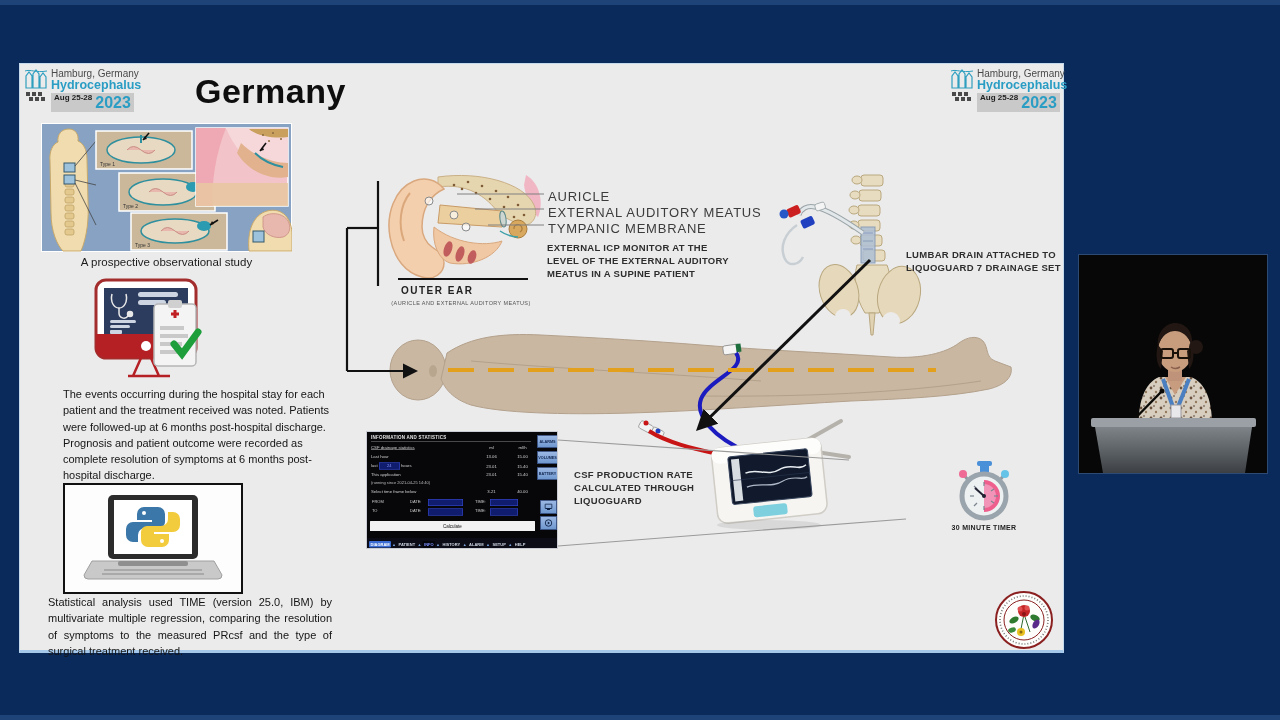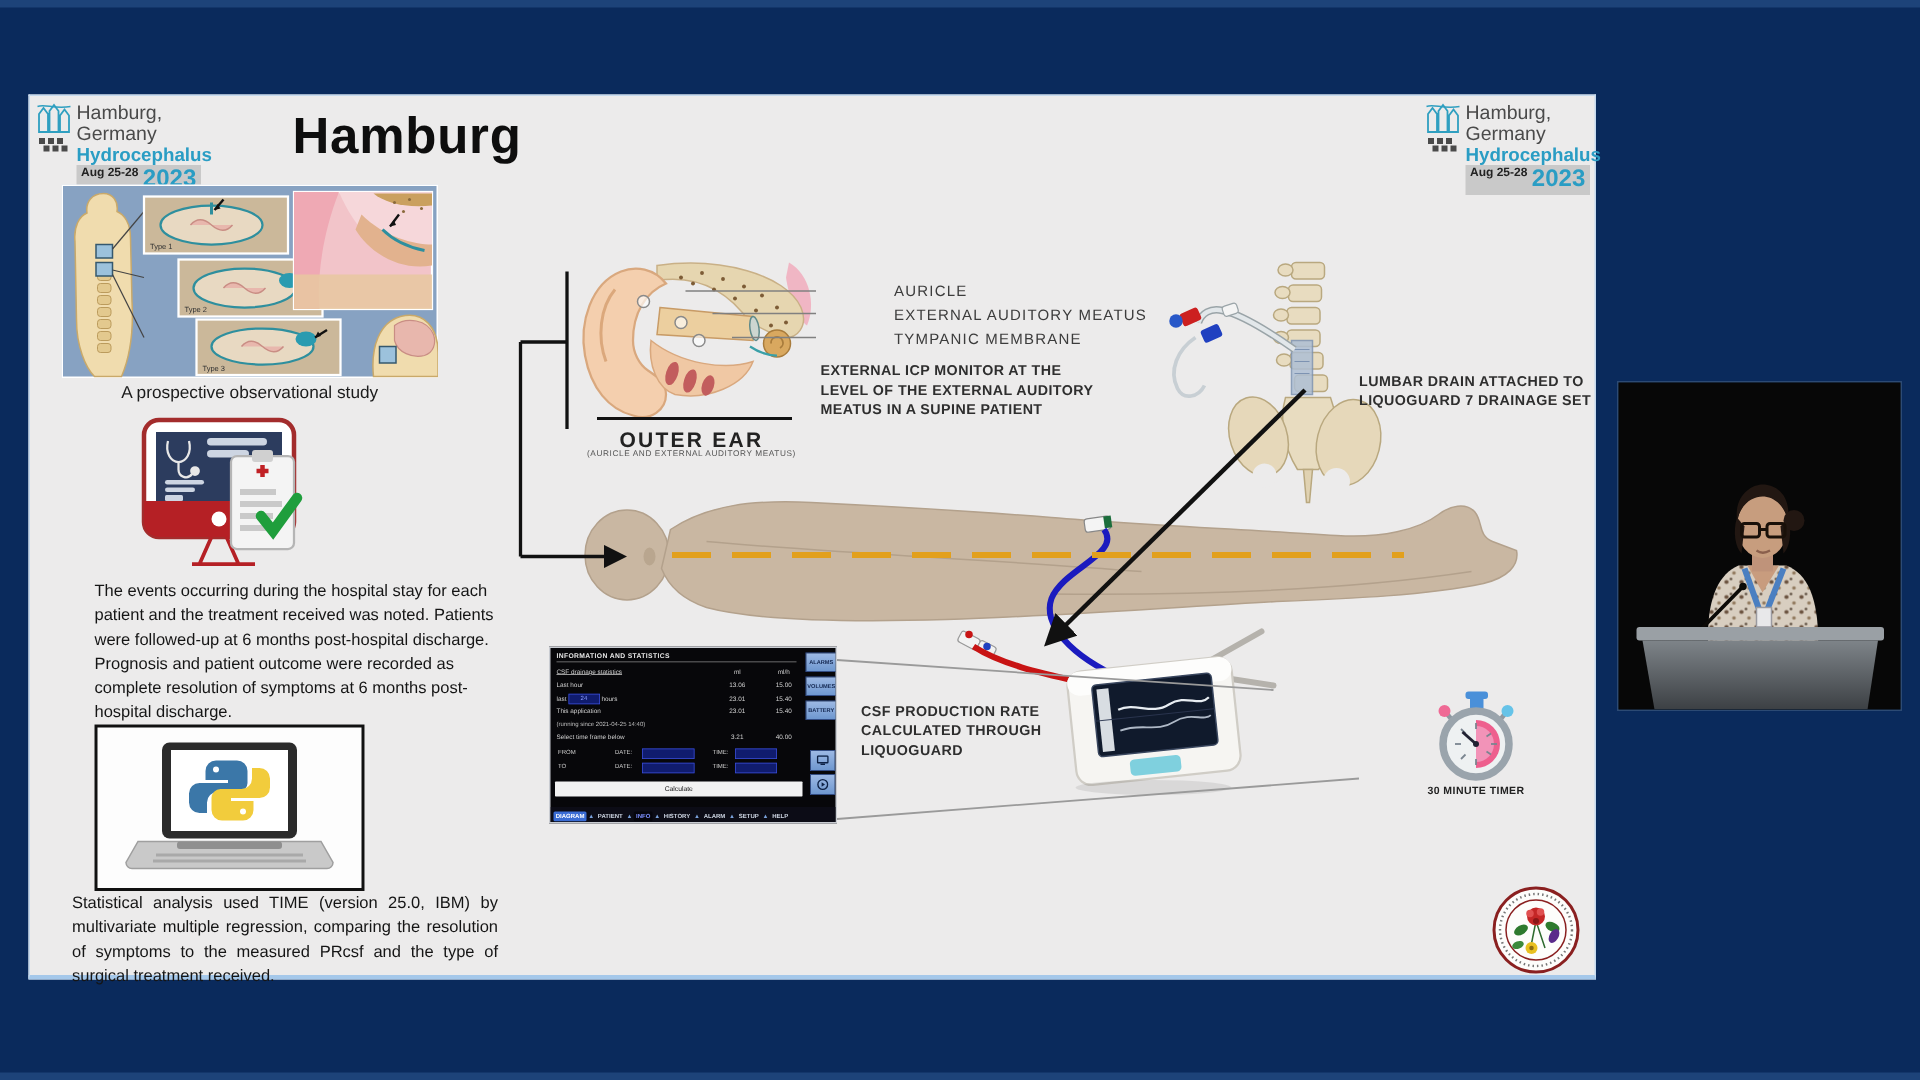--- a/index.html
+++ b/index.html
@@ -8,34 +8,34 @@
   .abs{position:absolute;}
   .band{left:0;right:0;height:5px;background:#1d4379;}
   
   #slide{left:19px;top:63px;width:1045px;height:590px;background:#ecebeb;
          border:1px solid #c6daee;border-bottom:3px solid #a5c8ea;box-sizing:border-box;}
   .slide-title{left:175px;top:8px;font-size:34px;font-weight:bold;color:#0e0e0e;letter-spacing:.5px;}
   
   .logo{width:112px;height:48px;display:flex;gap:3px;align-items:flex-start;}
   .logo .lg-icon{flex:0 0 24px;}
   .logo .lg-txt{display:flex;flex-direction:column;line-height:1.1;}
-  .lg-city{font-size:13px;color:#4a4a4a;}
+  .lg-city{font-size:10px;color:#4a4a4a;}
   .lg-name{font-size:12.5px;font-weight:bold;color:#2a9dc4;}
   .lg-row{display:flex;align-items:flex-start;gap:3px;background:#c9c9c9;padding:1px 3px;width:fit-content;}
   .lg-dates{font-size:8px;font-weight:bold;color:#222;}
   .lg-year{font-size:16px;font-weight:bold;color:#2a9dc4;}
   
   .caption{font-size:11.5px;color:#1b1b1b;text-align:center;}
   .para{font-size:11px;line-height:1.48;color:#151515;}
   .just{text-align:justify;}
   .laptop-box{border:2px solid #111;background:#fdfdfd;display:flex;align-items:center;justify-content:center;}
   
-  .diag-label{font-size:10px;letter-spacing:.8px;color:#3c3c3c;margin-left:48px;}
+  .diag-label{font-size:13px;letter-spacing:.8px;color:#3c3c3c;}
   .diag-caption{font-size:9.5px;font-weight:600;letter-spacing:.3px;line-height:1.35;color:#2e2e2e;}
-  .outer-ear-title{font-size:14px;font-weight:600;letter-spacing:1.5px;color:#222;text-align:center;}
+  .outer-ear-title{font-size:10px;font-weight:600;letter-spacing:1.5px;color:#222;text-align:left;}
   .outer-ear-sub{font-size:5.5px;letter-spacing:.4px;color:#555;text-align:center;}
   .timer-label{font-size:7px;font-weight:bold;color:#222;text-align:center;letter-spacing:.3px;}
   
   .monitor-shot{left:346px;top:367px;width:192px;height:118px;background:#07070a;
                 border:1px solid #c9ccd2;box-sizing:border-box;overflow:hidden;}
   .ms{width:384px;height:236px;transform:scale(.5);transform-origin:0 0;position:relative;
       color:#cfcfcf;font-family:"Liberation Sans",sans-serif;}
   .ms-title{position:absolute;left:8px;top:5px;width:320px;font-size:9px;font-weight:bold;color:#e6e6e6;
             letter-spacing:.5px;border-bottom:1px solid #8a8a8a;padding-bottom:3px;}
   .ms-row{position:absolute;left:0;display:grid;grid-template-columns:218px 62px 62px;width:342px;
@@ -114,21 +114,21 @@
       <div class="lg-txt">
         <span class="lg-city">Hamburg, Germany</span>
         <span class="lg-name">Hydrocephalus</span>
         <span class="lg-row">
             <span class="lg-dates">Aug 25-28</span>
             <span class="lg-year">2023</span>
           </span>
       </div>
     </div>
 
-    <div class="abs slide-title">Hamburg</div>
+    <div class="abs slide-title">Germany</div>
 
     <div class="abs" style="left:21px;top:59px">
       <svg width="251" height="129" viewBox="0 0 251 129">
         <rect x="0" y="0" width="251" height="129" fill="#87a2c2" stroke="#fff" stroke-width="2"></rect>
 
         <path d="M28,6 C20,6 16,12 17,19 C12,21 8,28 9,38 L10,90 C10,108 16,122 22,128 L40,128 C46,114 48,96 47,78 L46,36 C46,26 42,20 37,18 C38,11 34,6 28,6 Z" fill="#f0dcae" stroke="#c9a96a" stroke-width="1"></path>
         <g fill="#e3c98e" stroke="#b59455" stroke-width=".6">
           <rect x="24" y="58" width="9" height="6" rx="2"></rect>
             <rect x="24" y="66" width="9" height="6" rx="2"></rect>
             <rect x="24" y="74" width="9" height="6" rx="2"></rect>

